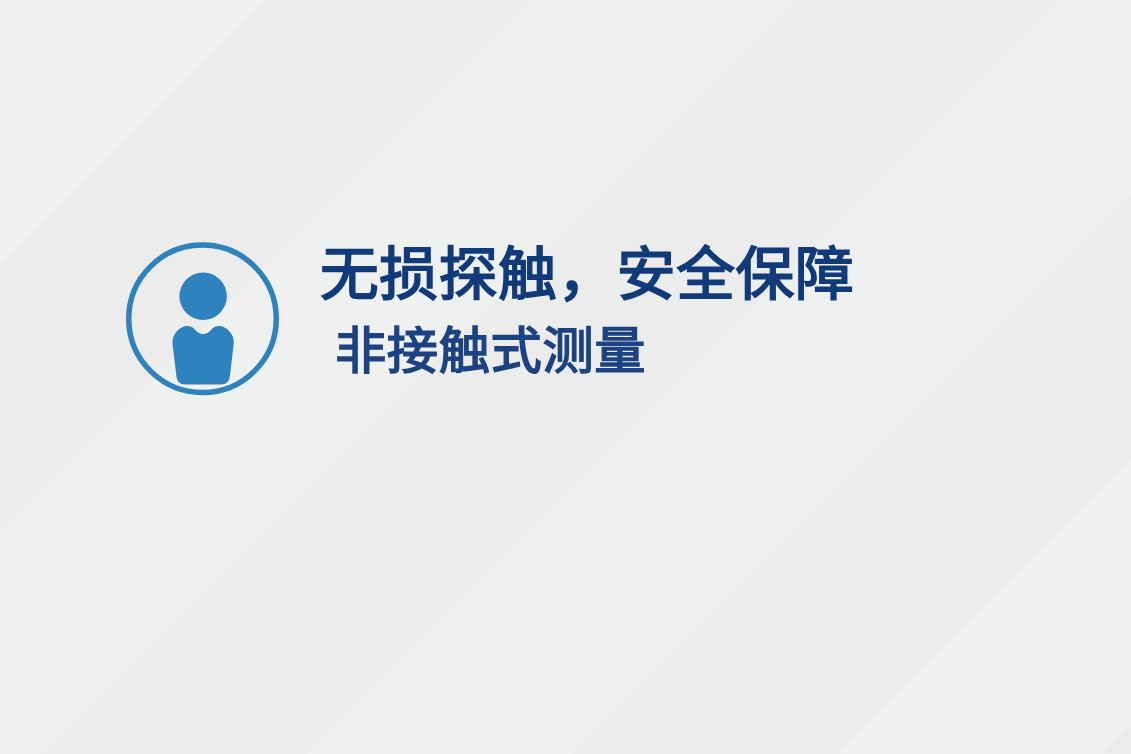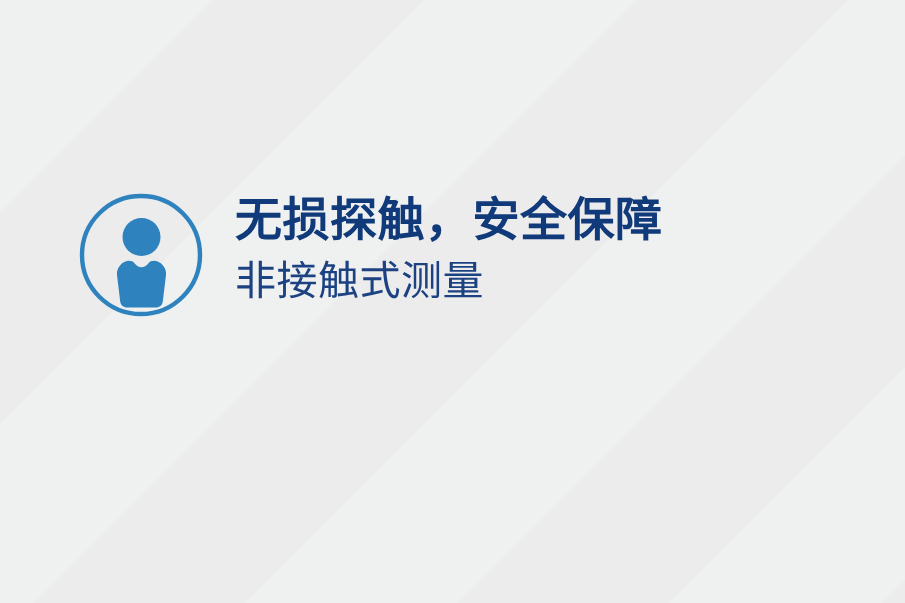--- a/index.html
+++ b/index.html
@@ -35,21 +35,21 @@
         #eff0f0 150px,
         #ececed 150px,
         #ececed 300px
     );
     pointer-events: none;
   }
 
   
   .feature {
     position: absolute;
-    left: 79px;
+    left: 100px;
     top: 188px;
     display: flex;
     align-items: flex-start;
     gap: 0;
   }
 
   .icon-wrap {
     width: 124px;
     height: 124px;
     flex: 0 0 124px;
@@ -75,26 +75,26 @@
     font-weight: 700;
     color: #103a7a;
     line-height: 1.12;
     letter-spacing: 0.5px;
     white-space: nowrap;
     margin: 0;
   }
 
   .subline {
     font-size: 41px;
-    font-weight: 400;
+    font-weight: 700;
     color: #1c4282;
     line-height: 1.38;
     letter-spacing: 0.5px;
     white-space: nowrap;
-    margin: 0;
+    margin: 12px;
   }
 
   .subline.first {
     margin-top: 6px;
   }
 </style>
 </head>
 <body>
 
 <div class="stage">

